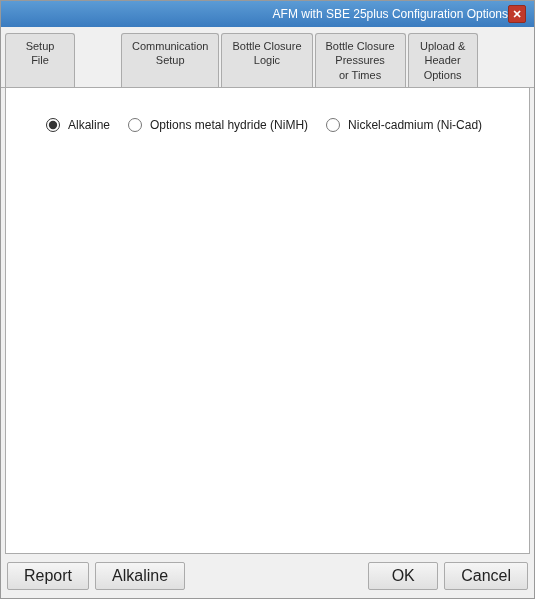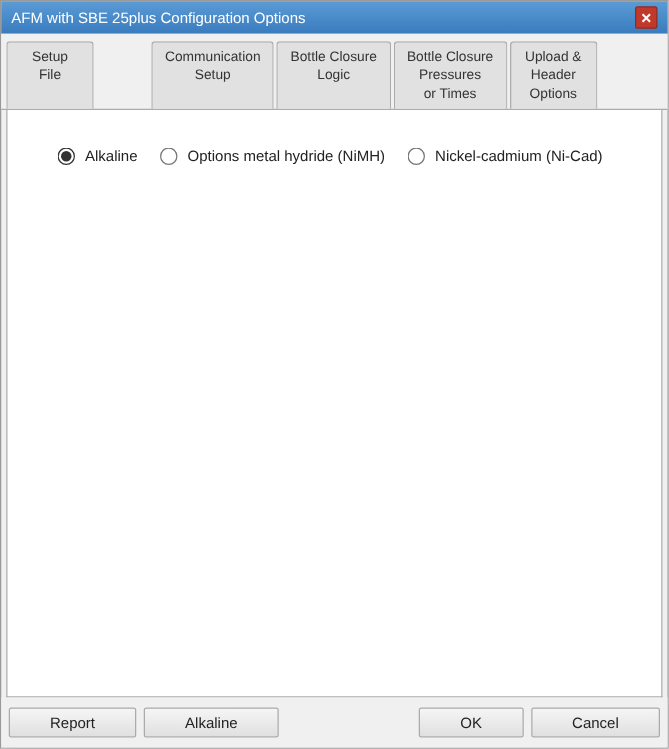--- a/index.html
+++ b/index.html
@@ -29,21 +29,21 @@
       display: flex;
       flex-direction: column;
     }
 
     .title-bar {
       background: linear-gradient(to bottom, #5b9bd5 0%, #3a7bbf 100%);
       color: white;
       padding: 4px 8px;
       display: flex;
       align-items: center;
-      justify-content: space-between;
+      justify-content: flex-end;
       height: 26px;
       flex-shrink: 0;
     }
 
     .title-bar-text {
       font-size: 12px;
       font-weight: normal;
       color: white;
     }
 
@@ -143,25 +143,25 @@
       background: #f0f0f0;
     }
 
     .footer-right {
       margin-left: auto;
       display: flex;
       gap: 6px;
     }
 
     .btn {
-      padding: 4px 32px;
+      padding: 4px 16px;
       background: linear-gradient(to bottom, #f5f5f5, #e0e0e0);
       border: 1px solid #ababab;
       border-radius: 2px;
-      font-size: 12px;
+      font-size: 16px;
       cursor: pointer;
       color: #222;
       min-width: 70px;
     }
   </style>
 </head>
 <body>
 
 <div class="window">
   <div class="title-bar">

